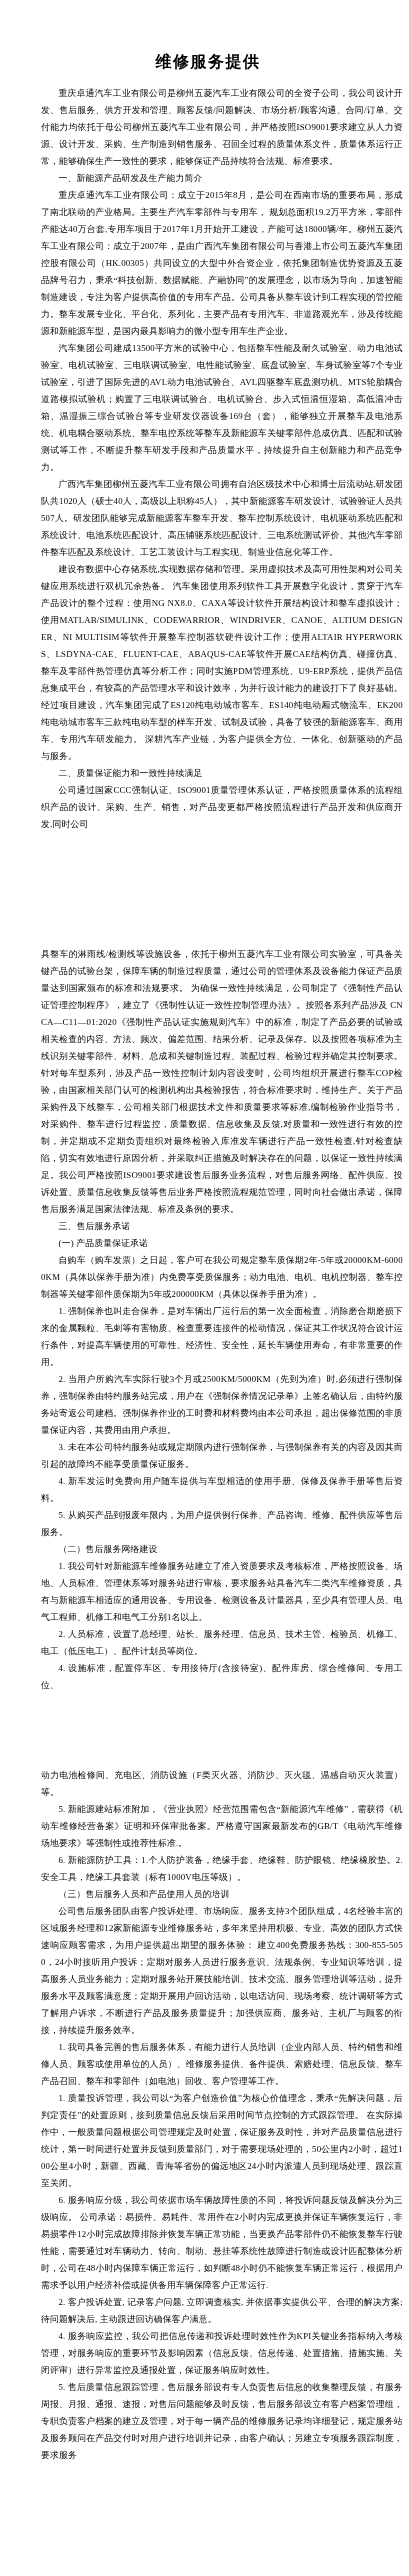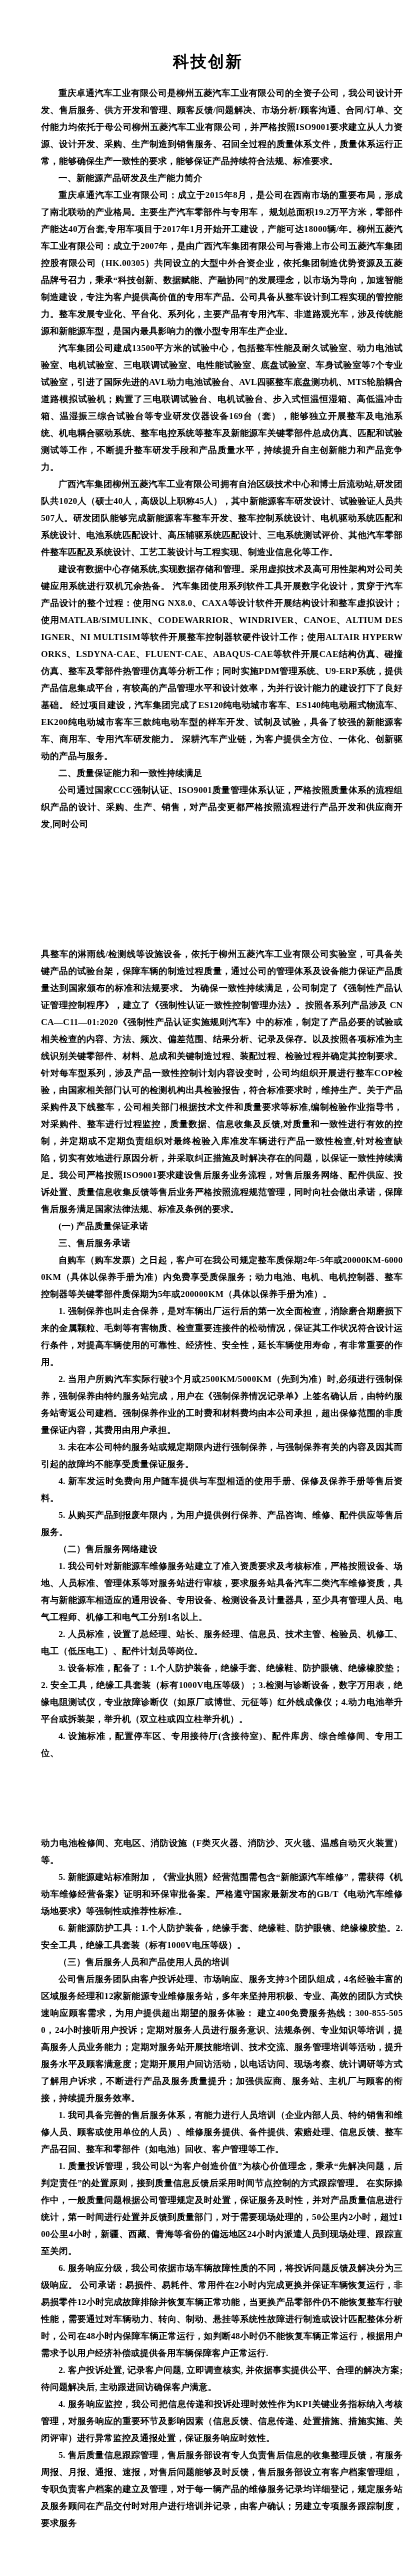--- a/index.html
+++ b/index.html
@@ -19,58 +19,57 @@
     font-weight: 600;
     text-align: center;
     margin: 0 0 12.4px -28px;
     letter-spacing: 1.5px;
     line-height: 20.6px;
     text-indent: 0;
   }
   .para {
     margin: 0;
     font-size: 8.8px;
-    font-weight: 700;
+    font-weight: 400;
     line-height: 17px;
     text-align: justify;
     text-indent: 17.5px;
     letter-spacing: 0.2px;
     word-break: break-all;
   }
   .para.noindent { text-indent: 0; }
   .page-gap { width: 100%; }
 </style>
 </head>
 <body>
 
 <div class="page">
-  <h1 class="doc-title">科技创新</h1>
+  <h1 class="doc-title">维修服务提供</h1>
   <main>
       <p class="para">重庆卓通汽车工业有限公司是柳州五菱汽车工业有限公司的全资子公司，我公司设计开发、售后服务、供方开发和管理、顾客反馈/问题解决、市场分析/顾客沟通、合同/订单、交付能力均依托于母公司柳州五菱汽车工业有限公司，并严格按照ISO9001要求建立从人力资源、设计开发、采购、生产制造到销售服务、召回全过程的质量体系文件，质量体系运行正常，能够确保生产一致性的要求，能够保证产品持续符合法规、标准要求。</p>
       <p class="para">一、新能源产品研发及生产能力简介</p>
       <p class="para">重庆卓通汽车工业有限公司：成立于2015年8月，是公司在西南市场的重要布局，形成了南北联动的产业格局。主要生产汽车零部件与专用车， 规划总面积19.2万平方米，零部件产能达40万台套,专用车项目于2017年1月开始开工建设，产能可达18000辆/年。柳州五菱汽车工业有限公司：成立于2007年，是由广西汽车集团有限公司与香港上市公司五菱汽车集团控股有限公司（HK.00305）共同设立的大型中外合资企业，依托集团制造优势资源及五菱品牌号召力，秉承“科技创新、数据赋能、产融协同”的发展理念，以市场为导向，加速智能制造建设，专注为客户提供高价值的专用车产品。公司具备从整车设计到工程实现的管控能力。整车发展专业化、平台化、系列化，主要产品有专用汽车、非道路观光车，涉及传统能源和新能源车型，是国内最具影响力的微小型专用车生产企业。</p>
       <p class="para">汽车集团公司建成13500平方米的试验中心，包括整车性能及耐久试验室、动力电池试验室、电机试验室、三电联调试验室、电性能试验室、底盘试验室、车身试验室等7个专业试验室，引进了国际先进的AVL动力电池试验台、AVL四驱整车底盘测功机、MTS轮胎耦合道路模拟试验机；购置了三电联调试验台、电机试验台、步入式恒温恒湿箱、高低温冲击箱、温湿振三综合试验台等专业研发仪器设备169台（套），能够独立开展整车及电池系统、机电耦合驱动系统、整车电控系统等整车及新能源车关键零部件总成仿真、匹配和试验测试等工作，不断提升整车研发手段和产品质量水平，持续提升自主创新能力和产品竞争力。</p>
       <p class="para">广西汽车集团柳州五菱汽车工业有限公司拥有自治区级技术中心和博士后流动站,研发团队共1020人（硕士40人，高级以上职称45人），其中新能源客车研发设计、试验验证人员共507人。研发团队能够完成新能源客车整车开发、整车控制系统设计、电机驱动系统匹配和系统设计、电池系统匹配设计、高压辅驱系统匹配设计、三电系统测试评价、其他汽车零部件整车匹配及系统设计、工艺工装设计与工程实现、制造业信息化等工作。</p>
       <p class="para">建设有数据中心存储系统,实现数据存储和管理。采用虚拟技术及高可用性架构对公司关键应用系统进行双机冗余热备。 汽车集团使用系列软件工具开展数字化设计，贯穿于汽车产品设计的整个过程：使用NG NX8.0、CAXA等设计软件开展结构设计和整车虚拟设计；使用MATLAB/SIMULINK、CODEWARRIOR、WINDRIVER、CANOE、ALTIUM DESIGNER、NI MULTISIM等软件开展整车控制器软硬件设计工作；使用ALTAIR HYPERWORKS、LSDYNA-CAE、FLUENT-CAE、ABAQUS-CAE等软件开展CAE结构仿真、碰撞仿真、整车及零部件热管理仿真等分析工作；同时实施PDM管理系统、U9-ERP系统，提供产品信息集成平台，有较高的产品管理水平和设计效率，为并行设计能力的建设打下了良好基础。 经过项目建设，汽车集团完成了ES120纯电动城市客车、ES140纯电动厢式物流车、EK200纯电动城市客车三款纯电动车型的样车开发、试制及试验，具备了较强的新能源客车、商用车、专用汽车研发能力。 深耕汽车产业链，为客户提供全方位、一体化、创新驱动的产品与服务。</p>
       <p class="para">二、质量保证能力和一致性持续满足</p>
       <p class="para">公司通过国家CCC强制认证、ISO9001质量管理体系认证，严格按照质量体系的流程组织产品的设计、采购、生产、销售，对产品变更都严格按照流程进行产品开发和供应商开发,同时公司</p>
       <div class="page-gap" style="height: 113px;"></div>
       <p class="para noindent">具整车的淋雨线/检测线等设施设备，依托于柳州五菱汽车工业有限公司实验室，可具备关键产品的试验台架，保障车辆的制造过程质量，通过公司的管理体系及设备能力保证产品质量达到国家颁布的标准和法规要求。 为确保一致性持续满足，公司制定了《强制性产品认证管理控制程序》，建立了《强制性认证一致性控制管理办法》。按照各系列产品涉及 CNCA—C11—01:2020《强制性产品认证实施规则汽车》中的标准，制定了产品必要的试验或相关检查的内容、方法、频次、偏差范围、结果分析、记录及保存。以及按照各项标准为主线识别关键零部件、材料、总成和关键制造过程、装配过程、检验过程并确定其控制要求。 针对每车型系列，涉及产品一致性控制计划内容设变时，公司均组织开展进行整车COP检验，由国家相关部门认可的检测机构出具检验报告，符合标准要求时，维持生产。关于产品采购件及下线整车，公司相关部门根据技术文件和质量要求等标准,编制检验作业指导书，对采购件、整车进行过程监控，质量数据、信息收集及反馈,对质量和一致性进行有效的控制，并定期或不定期负责组织对最终检验入库准发车辆进行产品一致性检查,针对检查缺陷，切实有效地进行原因分析，并采取纠正措施及时解决存在的问题，以保证一致性持续满足。我公司严格按照ISO9001要求建设售后服务业务流程，对售后服务网络、配件供应、投诉处置、质量信息收集反馈等售后业务严格按照流程规范管理，同时向社会做出承诺，保障售后服务满足国家法律法规、标准及条例的要求。</p>
+      <p class="para">三、售后服务承诺</p>
       <p class="para">(一) 产品质量保证承诺</p>
-      <p class="para">三、售后服务承诺</p>
       <p class="para">自购车（购车发票）之日起，客户可在我公司规定整车质保期2年-5年或20000KM-60000KM（具体以保养手册为准）内免费享受质保服务；动力电池、电机、电机控制器、整车控制器等关键零部件质保期为5年或200000KM（具体以保养手册为准）。</p>
       <p class="para">1. 强制保养也叫走合保养，是对车辆出厂运行后的第一次全面检查，消除磨合期磨损下来的金属颗粒、毛刺等有害物质、检查重要连接件的松动情况，保证其工作状况符合设计运行条件，对提高车辆使用的可靠性、经济性、安全性，延长车辆使用寿命，有非常重要的作用。</p>
       <p class="para">2. 当用户所购汽车实际行驶3个月或2500KM/5000KM（先到为准）时,必须进行强制保养，强制保养由特约服务站完成，用户在《强制保养情况记录单》上签名确认后，由特约服务站寄返公司建档。强制保养作业的工时费和材料费均由本公司承担，超出保修范围的非质量保证内容，其费用由用户承担。</p>
       <p class="para">3. 未在本公司特约服务站或规定期限内进行强制保养，与强制保养有关的内容及因其而引起的故障均不能享受质量保证服务。</p>
       <p class="para">4. 新车发运时免费向用户随车提供与车型相适的使用手册、保修及保养手册等售后资料。</p>
       <p class="para">5. 从购买产品到报废年限内，为用户提供例行保养、产品咨询、维修、配件供应等售后服务。</p>
       <p class="para">（二）售后服务网络建设</p>
       <p class="para">1. 我公司针对新能源车维修服务站建立了准入资质要求及考核标准，严格按照设备、场地、人员标准、管理体系等对服务站进行审核，要求服务站具备汽车二类汽车维修资质，具有与新能源车相适应的通用设备、专用设备、检测设备及计量器具，至少具有管理人员、电气工程师、机修工和电气工分别1名以上。</p>
       <p class="para">2. 人员标准，设置了总经理、站长、服务经理、信息员、技术主管、检验员、机修工、电工（低压电工）、配件计划员等岗位。</p>
-      <p class="para">3. 设备标准，配备了：1.个人防护装备，绝缘手套、绝缘鞋、防护眼镜、绝缘橡胶垫；2. 安全工具，绝缘工具套装（标有1000V电压等级）；3.检测与诊断设备，数字万用表，绝缘电阻测试仪，专业故障诊断仪（如原厂或博世、元征等）红外线成像仪；4.动力电池举升平台或拆装架，举升机（双立柱或四立柱举升机）。</p>
       <p class="para">4. 设施标准，配置停车区、专用接待厅(含接待室)、配件库房、综合维修间、专用工位、</p>
       <div class="page-gap" style="height: 73px;"></div>
       <p class="para noindent">动力电池检修间、充电区、消防设施（F类灭火器、消防沙、灭火毯、温感自动灭火装置）等。</p>
       <p class="para">5. 新能源建站标准附加，《营业执照》经营范围需包含“新能源汽车维修”，需获得《机动车维修经营备案》证明和环保审批备案。严格遵守国家最新发布的GB/T《电动汽车维修场地要求》等强制性或推荐性标准.。</p>
       <p class="para">6. 新能源防护工具：1.个人防护装备，绝缘手套、绝缘鞋、防护眼镜、绝缘橡胶垫。2.安全工具，绝缘工具套装（标有1000V电压等级）。</p>
       <p class="para">（三）售后服务人员和产品使用人员的培训</p>
       <p class="para">公司售后服务团队由客户投诉处理、市场响应、服务支持3个团队组成，4名经验丰富的区域服务经理和12家新能源专业维修服务站，多年来坚持用积极、专业、高效的团队方式快速响应顾客需求，为用户提供超出期望的服务体验： 建立400免费服务热线：300-855-5050，24小时接听用户投诉；定期对服务人员进行服务意识、法规条例、专业知识等培训，提高服务人员业务能力；定期对服务站开展技能培训、技术交流、服务管理培训等活动，提升服务水平及顾客满意度；定期开展用户回访活动，以电话访问、现场考察、统计调研等方式了解用户诉求，不断进行产品及服务质量提升；加强供应商、服务站、主机厂与顾客的衔接，持续提升服务效率。</p>
       <p class="para">1. 我司具备完善的售后服务体系，有能力进行人员培训（企业内部人员、特约销售和维修人员、顾客或使用单位的人员）、维修服务提供、备件提供、索赔处理、信息反馈、整车产品召回、整车和零部件（如电池）回收、客户管理等工作。</p>
       <p class="para">1. 质量投诉管理，我公司以“为客户创造价值”为核心价值理念，秉承“先解决问题，后判定责任”的处置原则，接到质量信息反馈后采用时间节点控制的方式跟踪管理。 在实际操作中，一般质量问题根据公司管理规定及时处置，保证服务及时性，并对产品质量信息进行统计，第一时间进行处置并反馈到质量部门，对于需要现场处理的，50公里内2小时，超过100公里4小时，新疆、西藏、青海等省份的偏远地区24小时内派遣人员到现场处理、跟踪直至关闭。</p>
       <p class="para">6. 服务响应分级，我公司依据市场车辆故障性质的不同，将投诉问题反馈及解决分为三级响应。 公司承诺：易损件、易耗件、常用件在2小时内完成更换并保证车辆恢复运行，非易损零件12小时完成故障排除并恢复车辆正常功能，当更换产品零部件仍不能恢复整车行驶性能，需要通过对车辆动力、转向、制动、悬挂等系统性故障进行制造或设计匹配整体分析时，公司在48小时内保障车辆正常运行，如判断48小时仍不能恢复车辆正常运行，根据用户需求予以用户经济补偿或提供备用车辆保障客户正常运行.</p>

